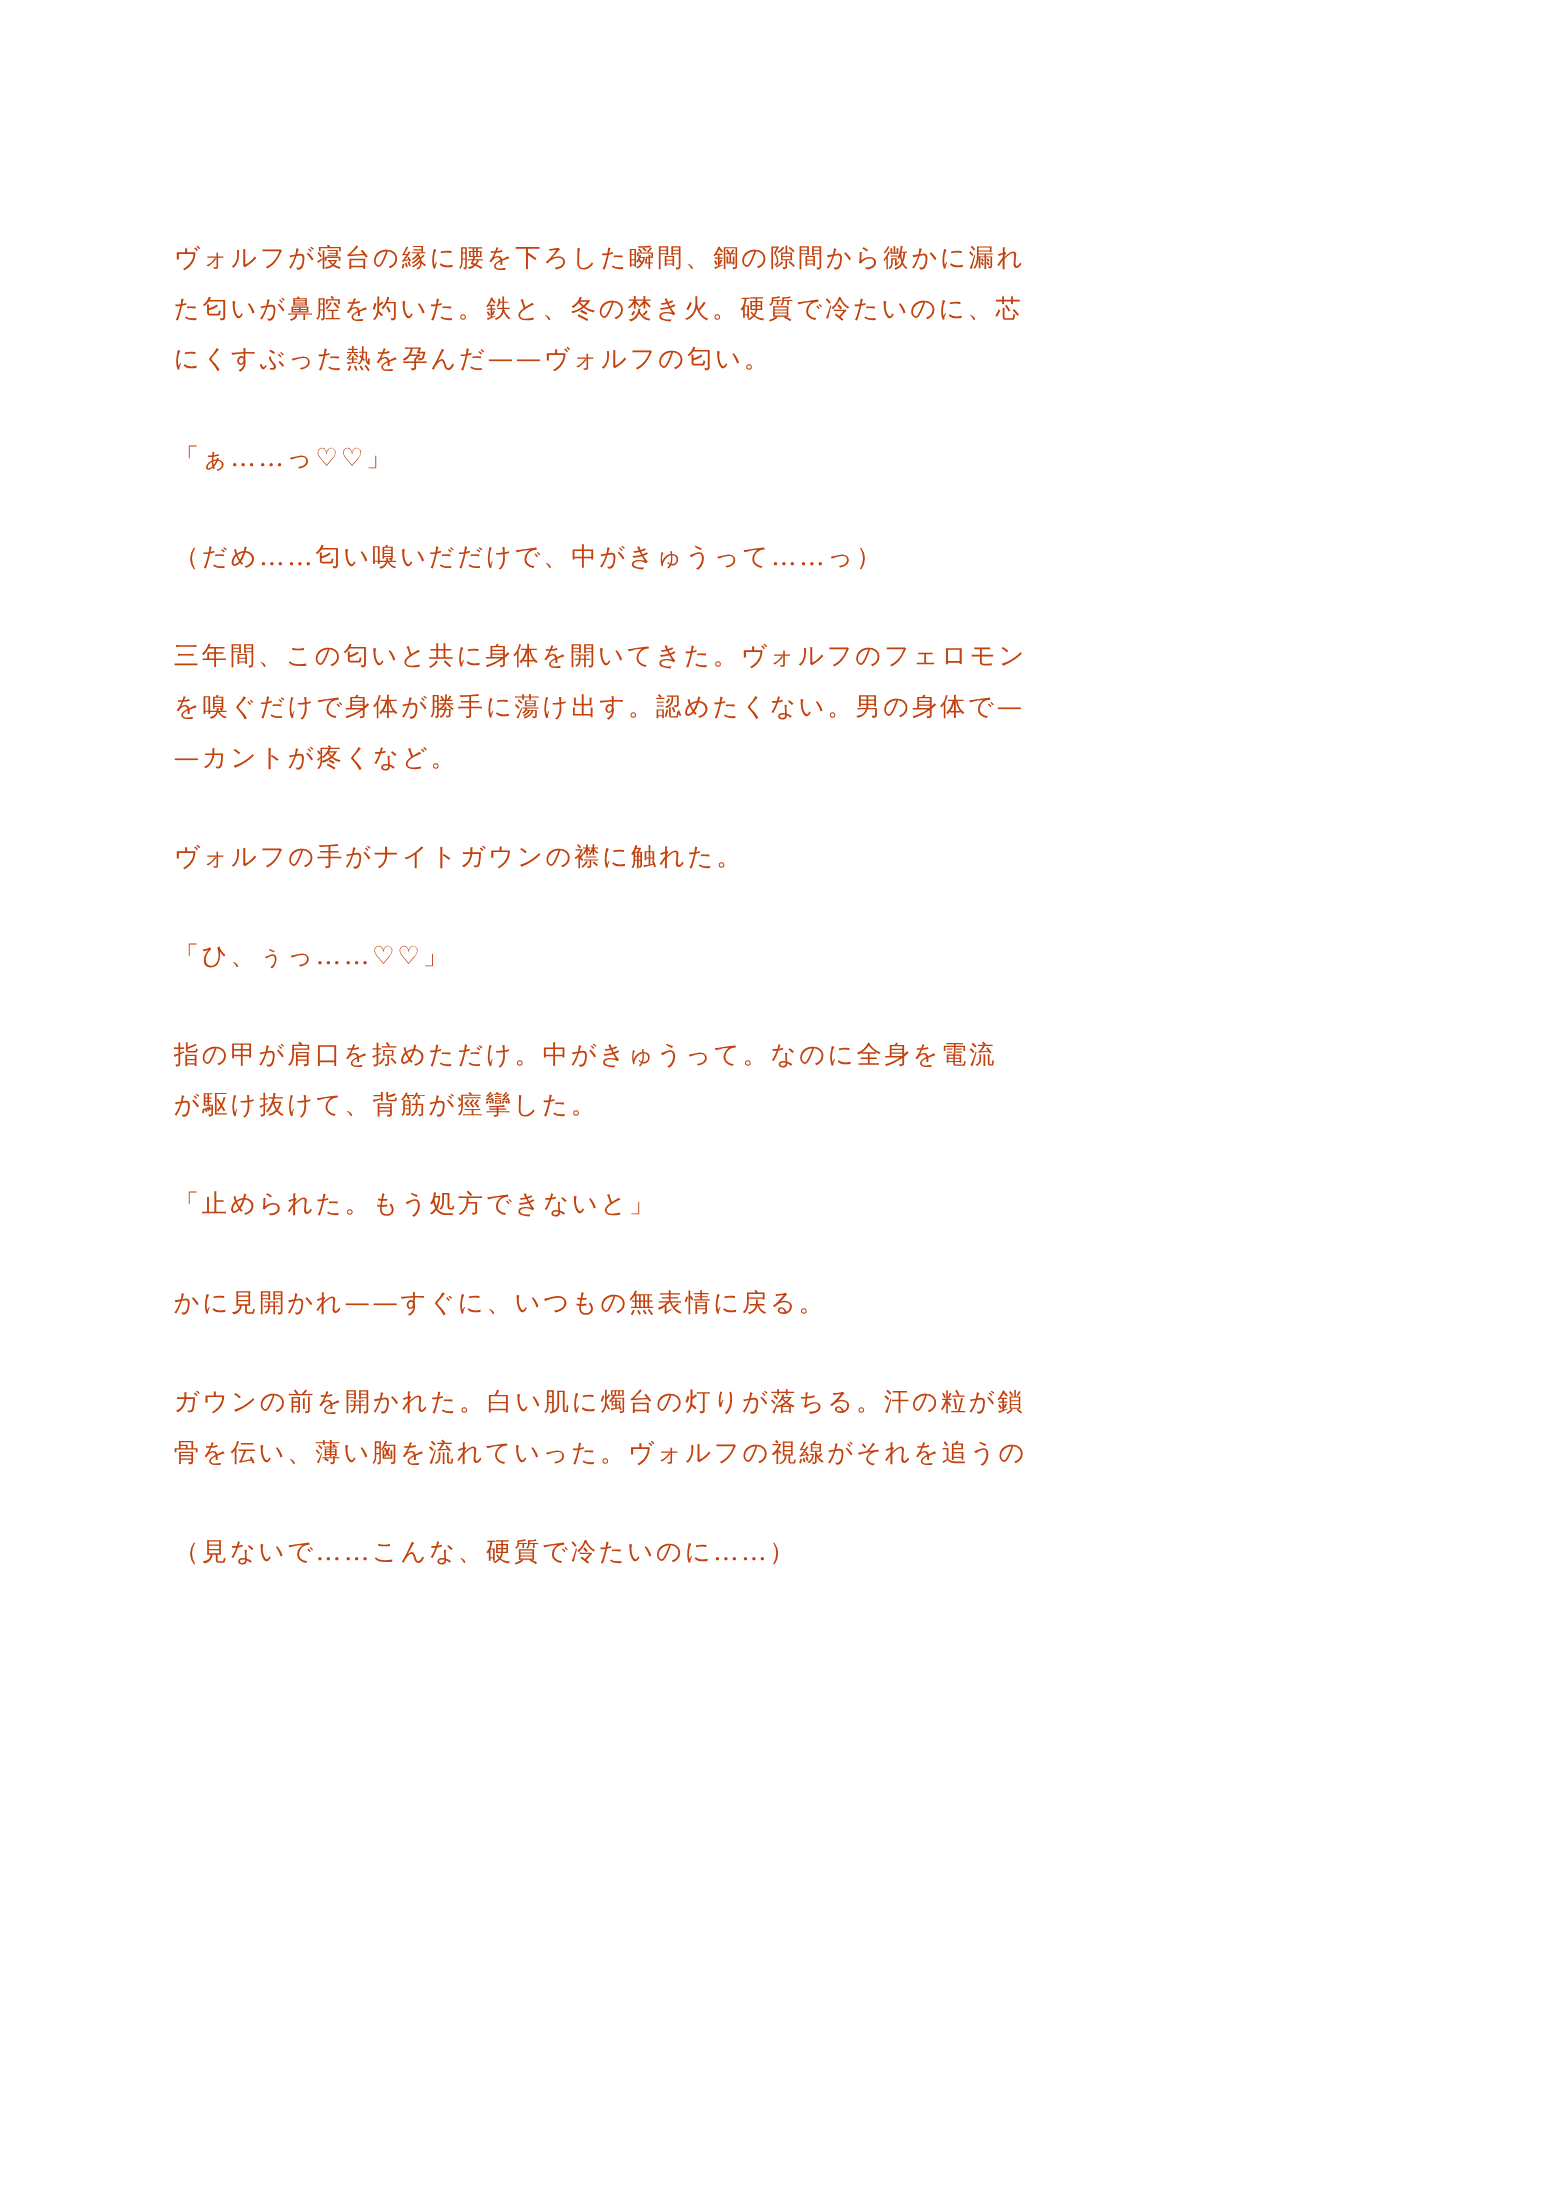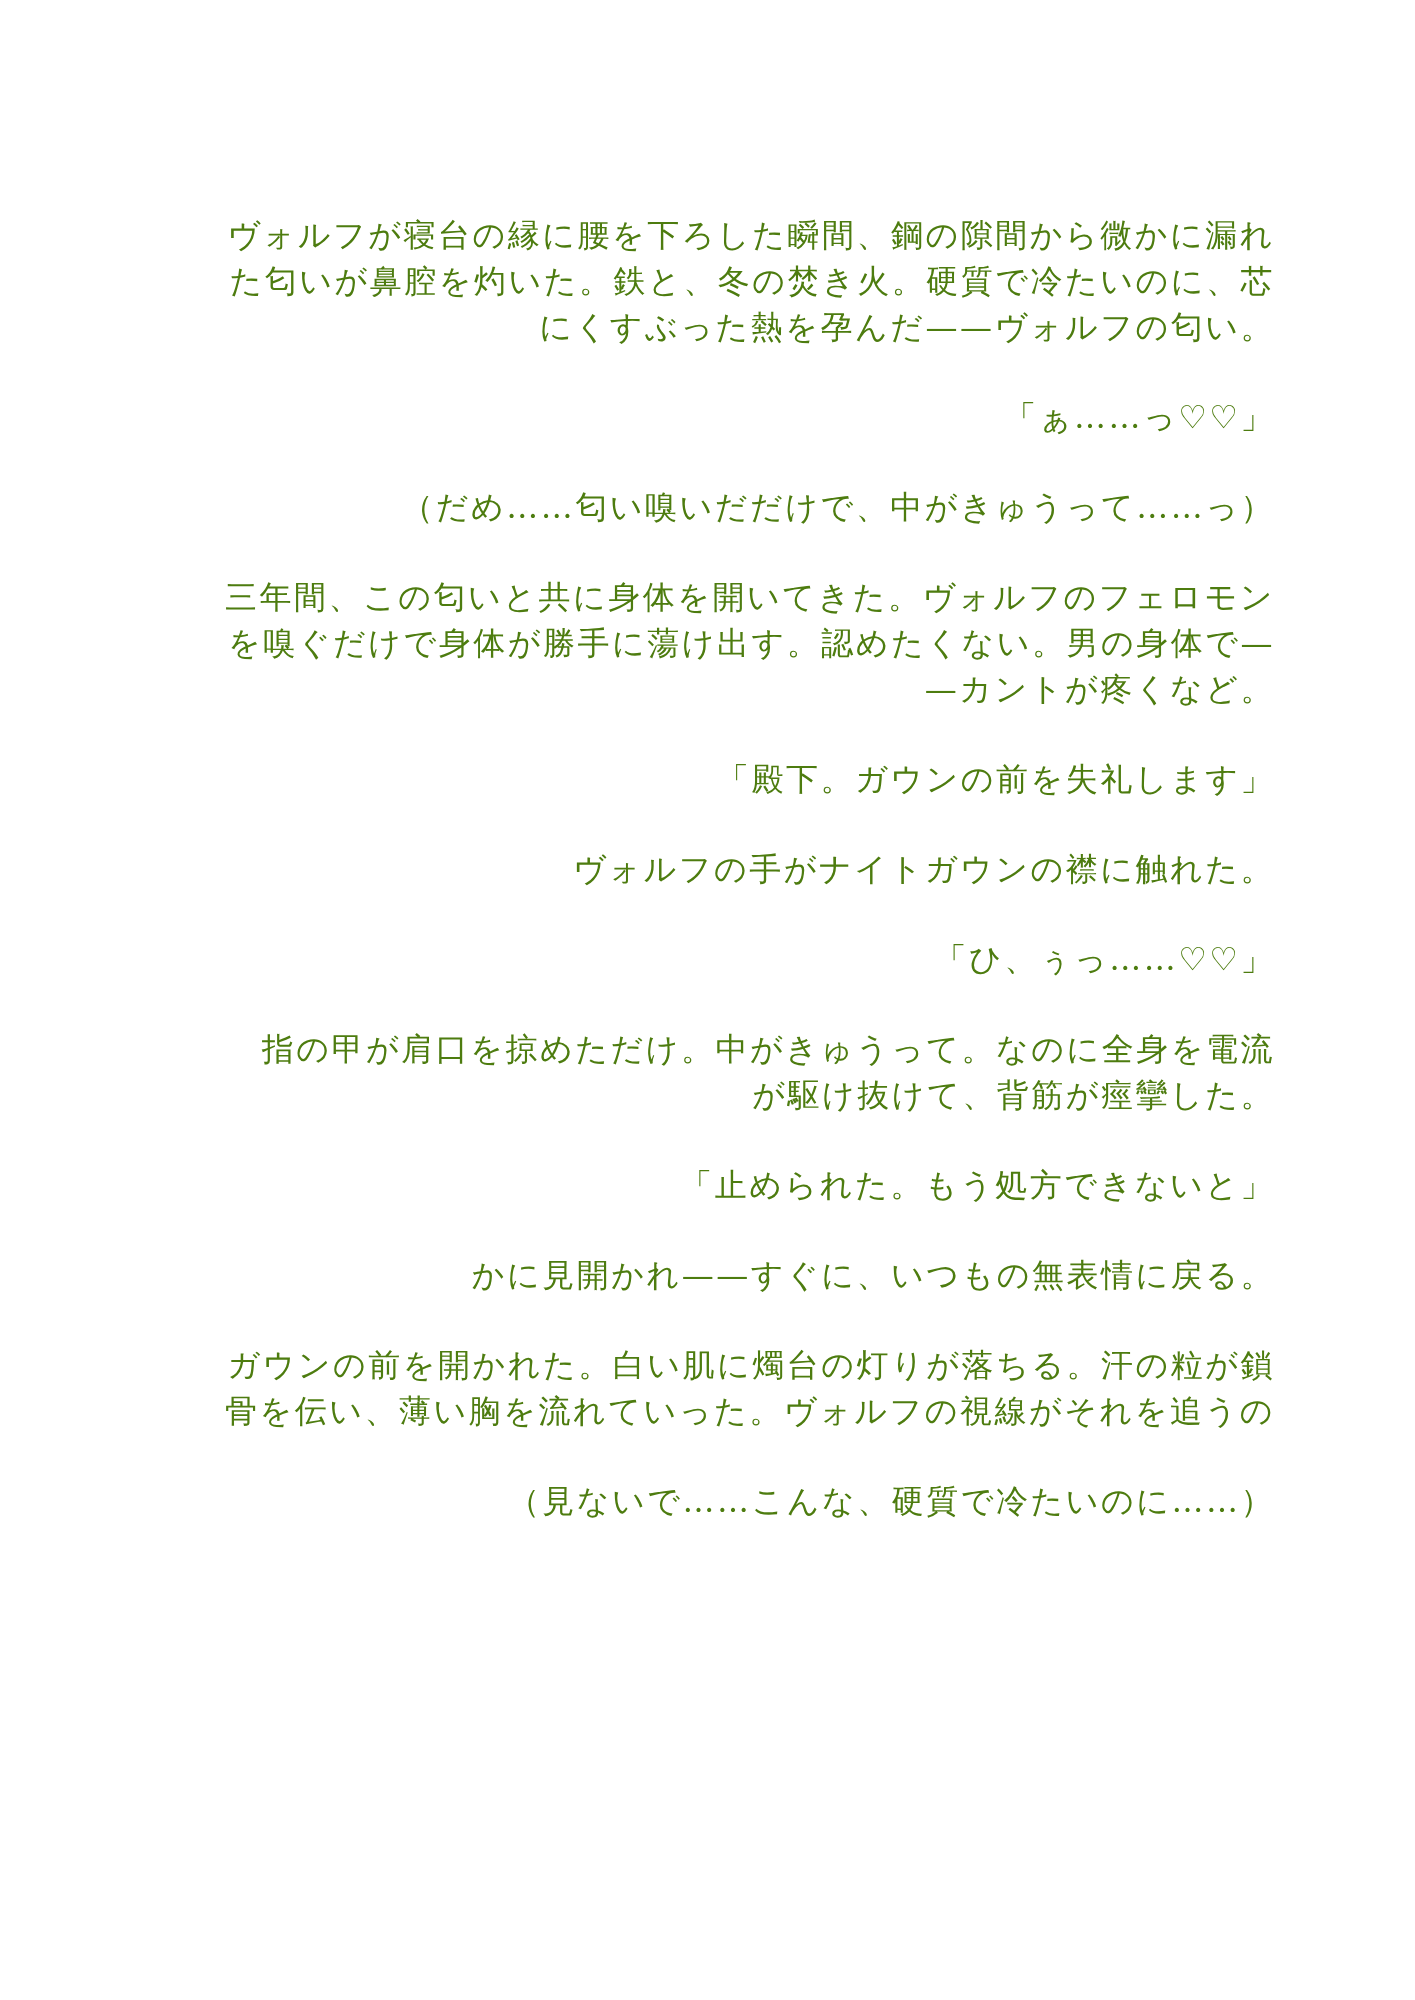--- a/index.html
+++ b/index.html
@@ -14,27 +14,26 @@
     background: #ffffff;
     overflow: hidden;
     box-sizing: border-box;
     padding: 212px 140px 0 158px;
   }
   .para {
     margin: 0 0 44px 0;
   }
   .line {
     font-family: "DejaVu Serif", "Liberation Serif", serif;
-    font-size: 32px;
+    font-size: 23px;
     line-height: 46px;
     letter-spacing: 2.5px;
-    color: #4d7c0f;
+    color: #c2410c;
     white-space: nowrap;
     font-weight: 400;
-    text-align: right;
   }
 </style>
 </head>
 <body>
 
 <div class="page">
 
   <p class="para">
     <span class="line" style="display:block">ヴォルフが寝台の縁に腰を下ろした瞬間、鋼の隙間から微かに漏れ</span>
     <span class="line" style="display:block">た匂いが鼻腔を灼いた。鉄と、冬の焚き火。硬質で冷たいのに、芯</span>
@@ -48,23 +47,20 @@
   <p class="para">
     <span class="line" style="display:block">（だめ……匂い嗅いだだけで、中がきゅうって……っ）</span>
   </p>
 
   <p class="para">
     <span class="line" style="display:block">三年間、この匂いと共に身体を開いてきた。ヴォルフのフェロモン</span>
     <span class="line" style="display:block">を嗅ぐだけで身体が勝手に蕩け出す。認めたくない。男の身体で—</span>
     <span class="line" style="display:block">—カントが疼くなど。</span>
   </p>
 
-  <p class="para">
-    <span class="line" style="display:block">「殿下。ガウンの前を失礼します」</span>
-  </p>
 
   <p class="para">
     <span class="line" style="display:block">ヴォルフの手がナイトガウンの襟に触れた。</span>
   </p>
 
   <p class="para">
     <span class="line" style="display:block">「ひ、ぅっ……♡♡」</span>
   </p>
 
   <p class="para">

